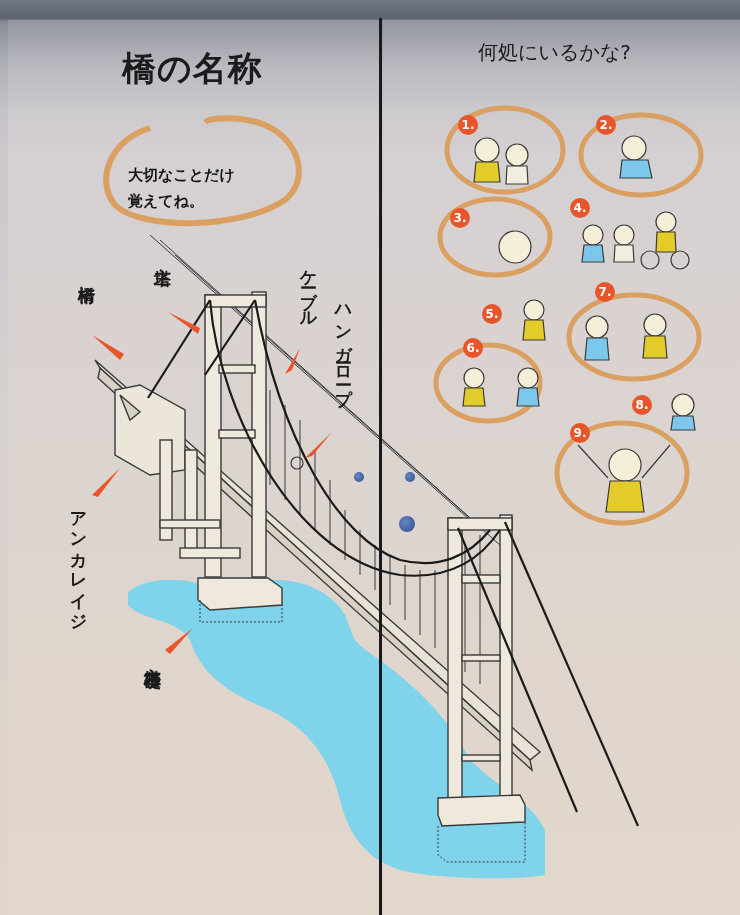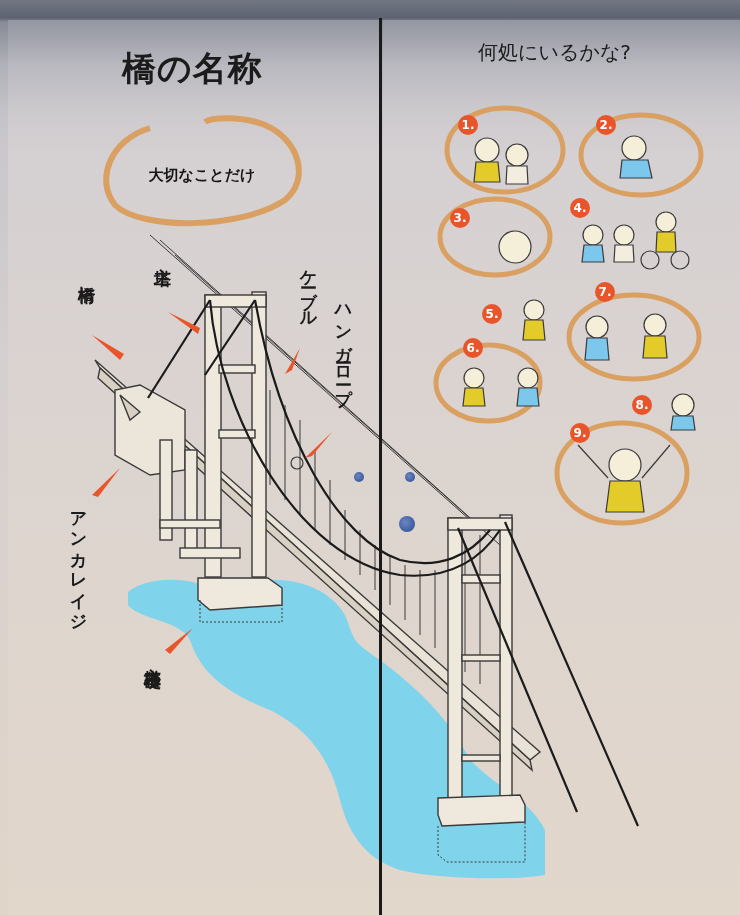--- a/index.html
+++ b/index.html
@@ -5,21 +5,21 @@
     html, body { margin:0; padding:0; }
     body { width:740px; height:915px; overflow:hidden; background:#9a9aa2; font-family:"DejaVu Sans", sans-serif; position:relative; }
     .wall { position:absolute; left:0; top:0; width:740px; height:915px; background:linear-gradient(180deg,#8f939c 0px,#6f7580 10px,#5d6470 18px,#a7aab2 22px,#b9bac0 60px,#c9c7cc 140px,#d6d0d0 400px,#dcd3cb 700px,#e0d5c8 915px); }
     .panel { position:absolute; top:20px; bottom:0; background:linear-gradient(180deg,#bcbdc4 0%,#d5d0d2 15%,#dcd4cf 50%,#e2d7cb 100%); }
     .panel-left { left:8px; width:372px; }
     .panel-right { left:383px; width:357px; }
     .shade-top { position:absolute; left:0; top:0; width:740px; height:110px; background:linear-gradient(180deg,rgba(90,95,110,0.55),rgba(120,125,140,0.15) 60%,rgba(0,0,0,0)); pointer-events:none; }
     .divider { position:absolute; left:379px; top:18px; width:3px; height:897px; background:#1a1a1a; }
     .title { position:absolute; left:122px; top:46px; font-size:34px; font-weight:bold; color:#1b1b1b; letter-spacing:1px; }
     .title-right { position:absolute; left:478px; top:38px; font-size:20px; color:#1b1b1b; line-height:28px; }
-    .memo-text { position:absolute; left:128px; top:162px; width:148px; font-size:15px; font-weight:bold; color:#151515; text-align:center; line-height:26px; }
+    .memo-text { position:absolute; left:128px; top:162px; width:148px; font-size:15px; font-weight:bold; color:#151515; text-align:left; line-height:26px; }
     .vlabel { position:absolute; writing-mode:vertical-rl; font-weight:bold; color:#1b1b1b; font-size:17px; letter-spacing:1px; }
     .num { position:absolute; width:20px; height:20px; border-radius:50%; background:#e8552a; color:#fff; font-size:12px; font-weight:bold; line-height:20px; text-align:center; }
     svg { position:absolute; left:0; top:0; }
     .knob { position:absolute; border-radius:50%; background:radial-gradient(circle at 40% 40%,#6a86c4,#2b4a8e); }
   </style>
 </head>
 <body>
 
 <div class="wall"></div>
 <div class="panel panel-left"></div>
@@ -155,20 +155,21 @@
       <line x1="670" y1="445" x2="642" y2="478"></line>
   </g>
 </svg>
 
 <div class="shade-top"></div>
 <div class="divider"></div>
 
 <div class="title">橋の名称</div>
 <div class="memo-text">
   <div>大切なことだけ</div>
+  <div>覚えてね。</div>
 </div>
 
 <div class="vlabel" style="left:76px; top:272px;">橋桁</div>
 <div class="vlabel" style="left:152px; top:255px;">主塔</div>
 <div class="vlabel" style="left:298px; top:258px;">ケーブル</div>
 <div class="vlabel" style="left:333px; top:293px;">ハンガーロープ</div>
 <div class="vlabel" style="left:68px; top:500px;">アンカレイジ</div>
 <div class="vlabel" style="left:142px; top:655px;">主塔基礎</div>
 
 <div class="title-right">

